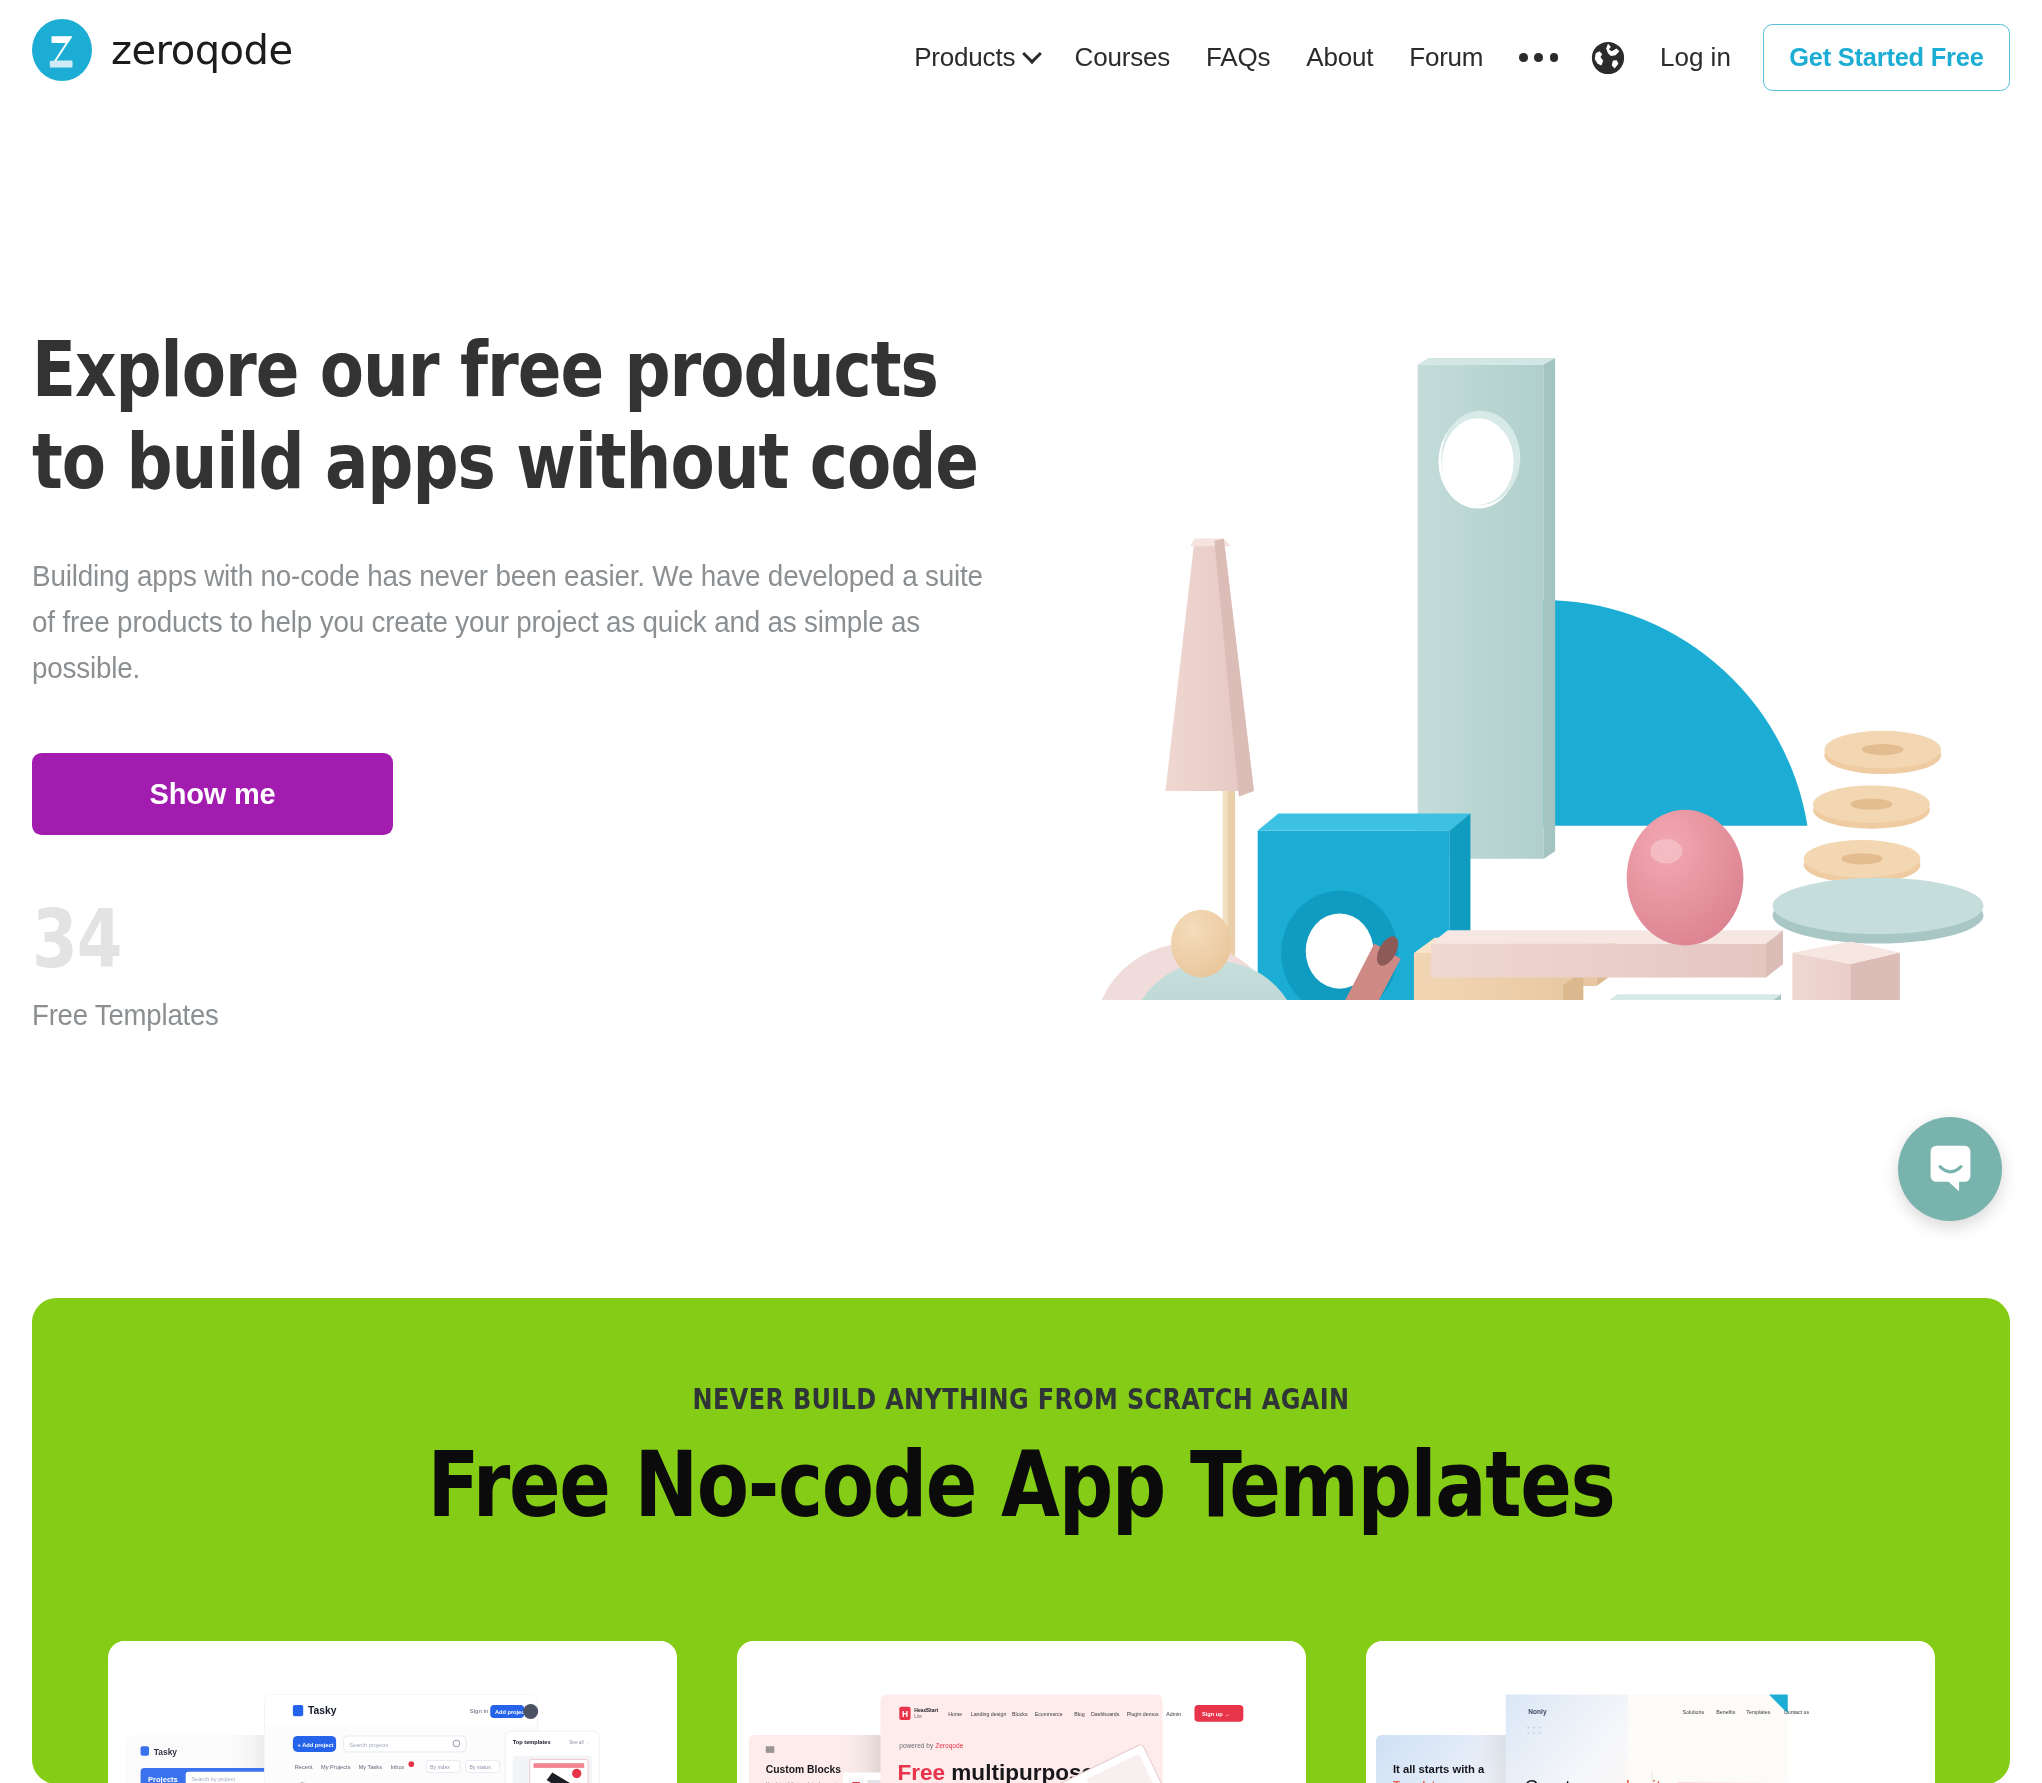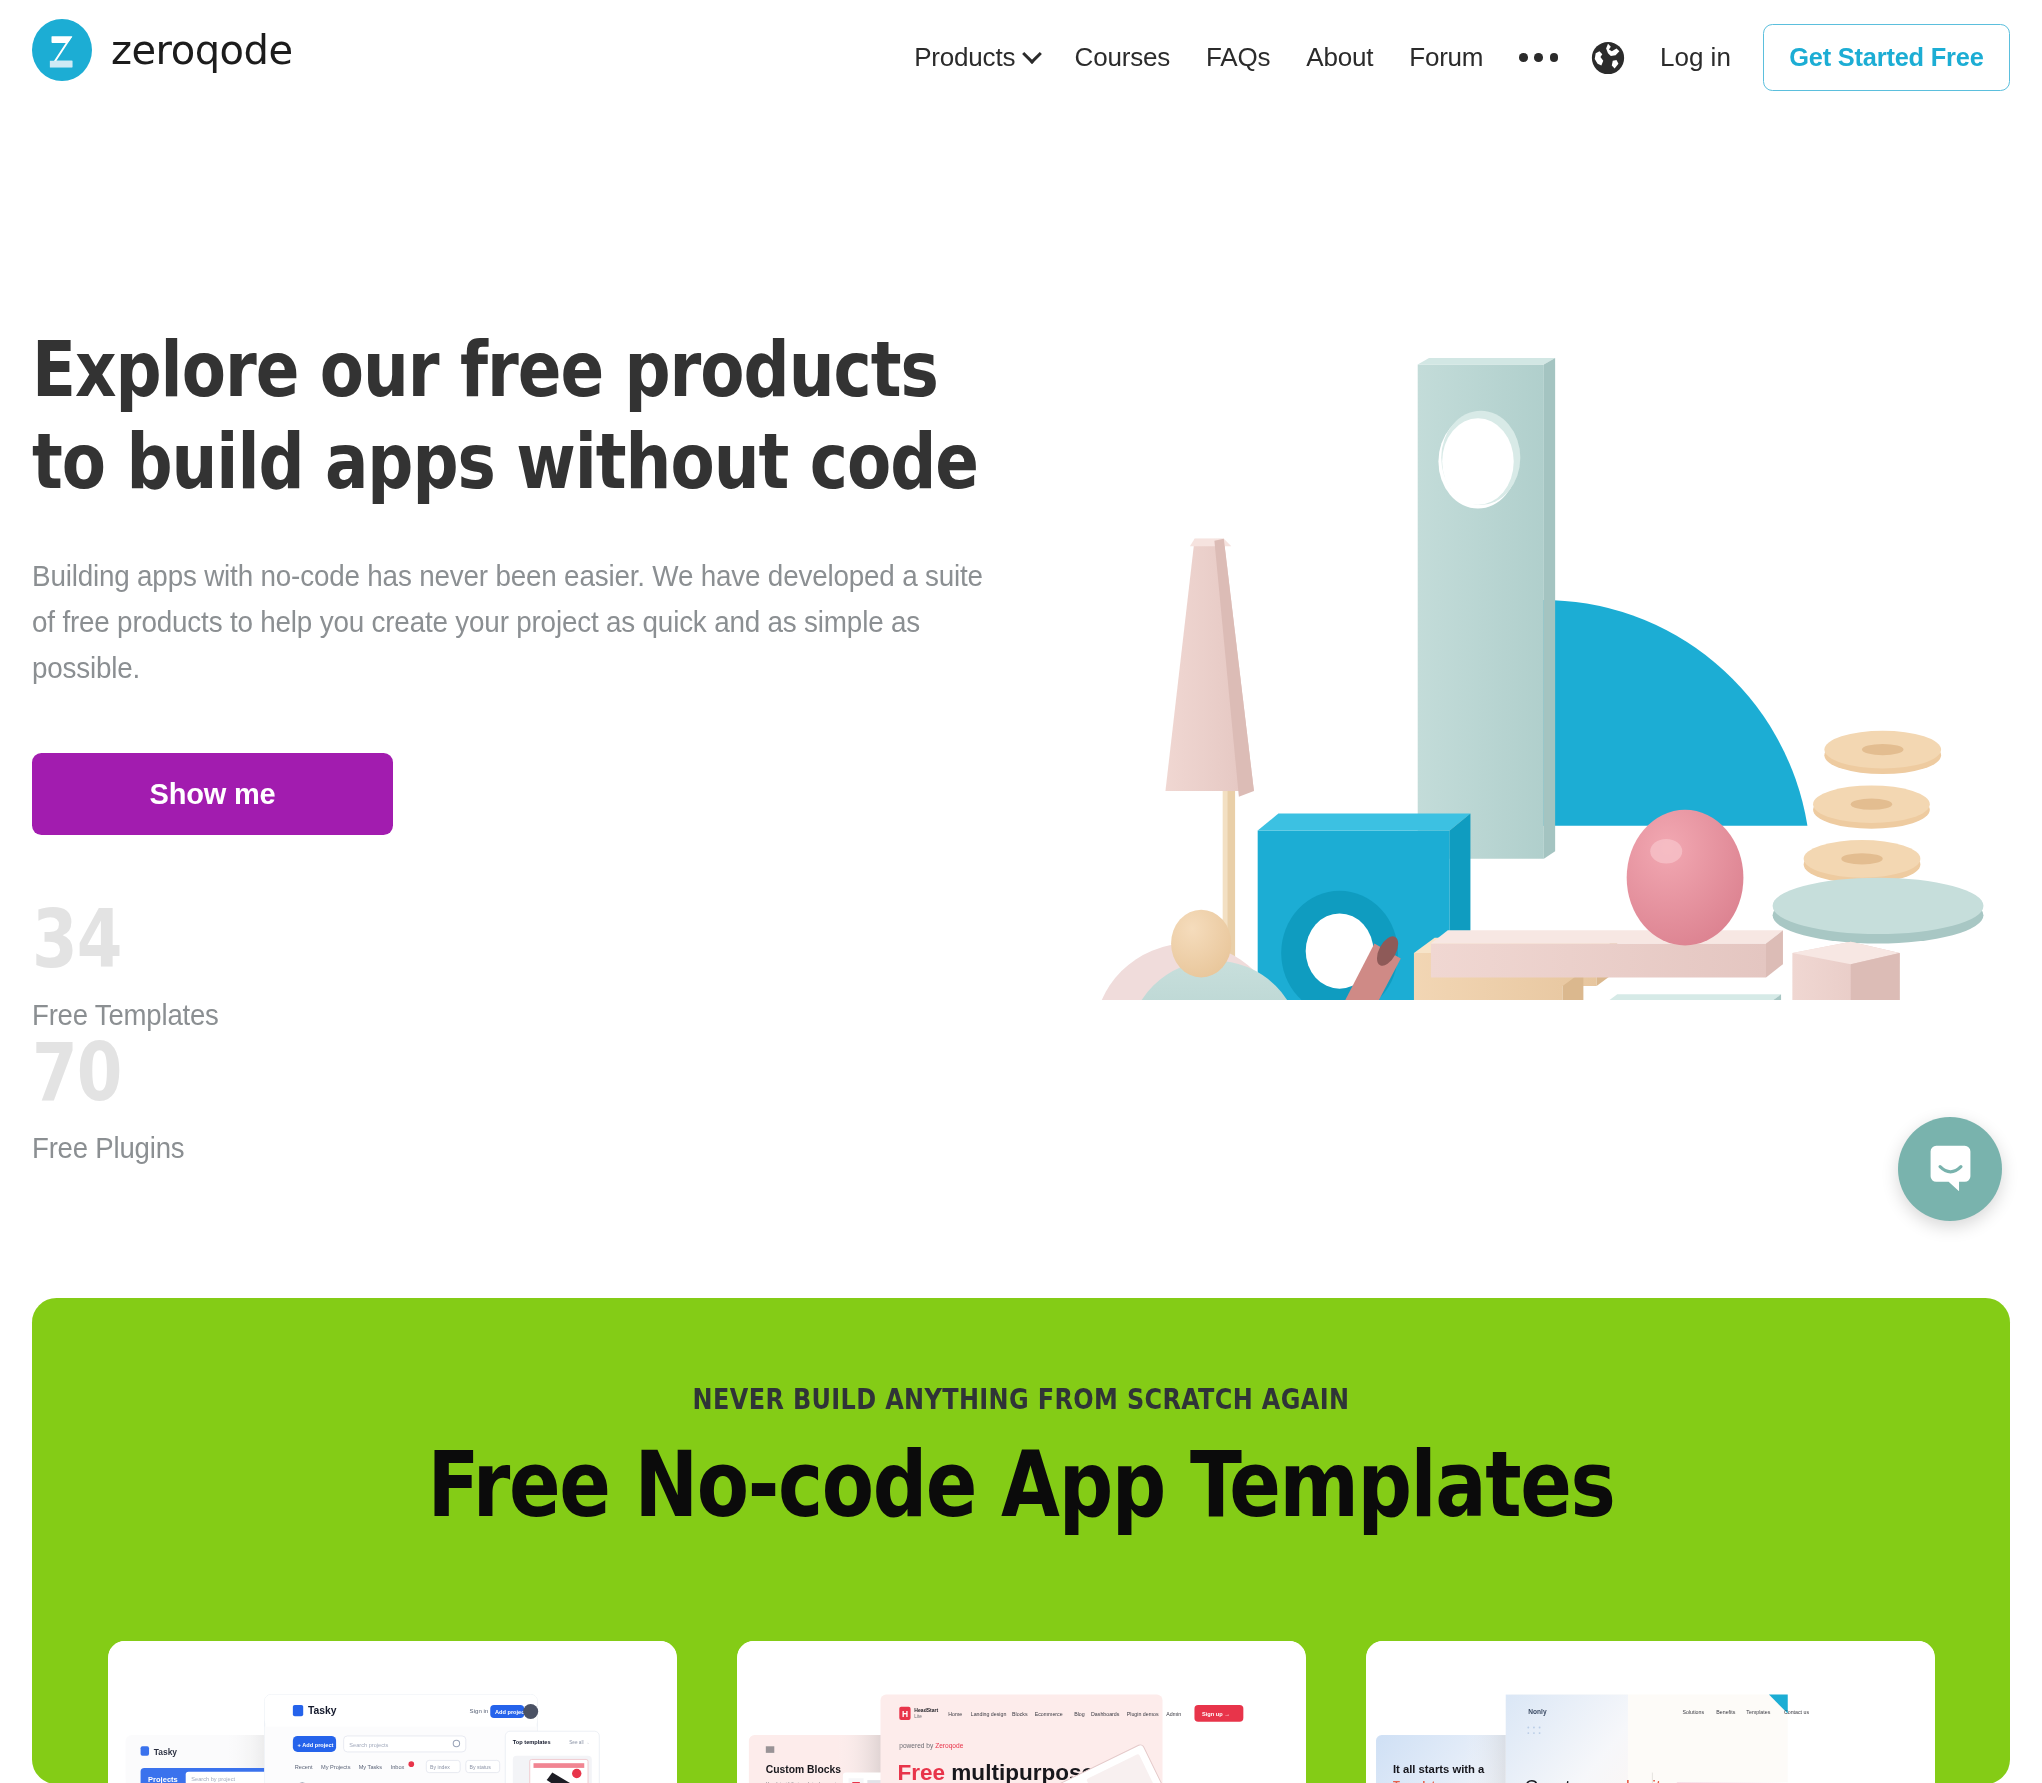--- a/index.html
+++ b/index.html
@@ -182,24 +182,20 @@
         <span>Explore our free products</span><br>
         <span>to build apps without code</span>
       </h1>
       <p class="hero-sub">Building apps with no-code has never been easier. We have developed a suite of free products to help you create your project as quick and as simple as possible.</p>
       <button class="btn-show">Show me</button>
 
       <div class="stats">
         <div class="stat">
           <div class="stat-num">34</div>
           <div class="stat-label">Free Templates</div>
-        </div>
-        <div class="stat">
-          <div class="stat-num">70</div>
-          <div class="stat-label">Free Plugins</div>
         </div>
       </div>
     </div>
 
     <div class="hero-art">
       <svg width="969" height="706" viewBox="0 0 1029 750">
         <defs>
           <linearGradient id="gMint" x1="0" y1="0" x2="1" y2="0">
             <stop offset="0%" stop-color="#c3dcd9"></stop>
               <stop offset="100%" stop-color="#b0cfcc"></stop>

